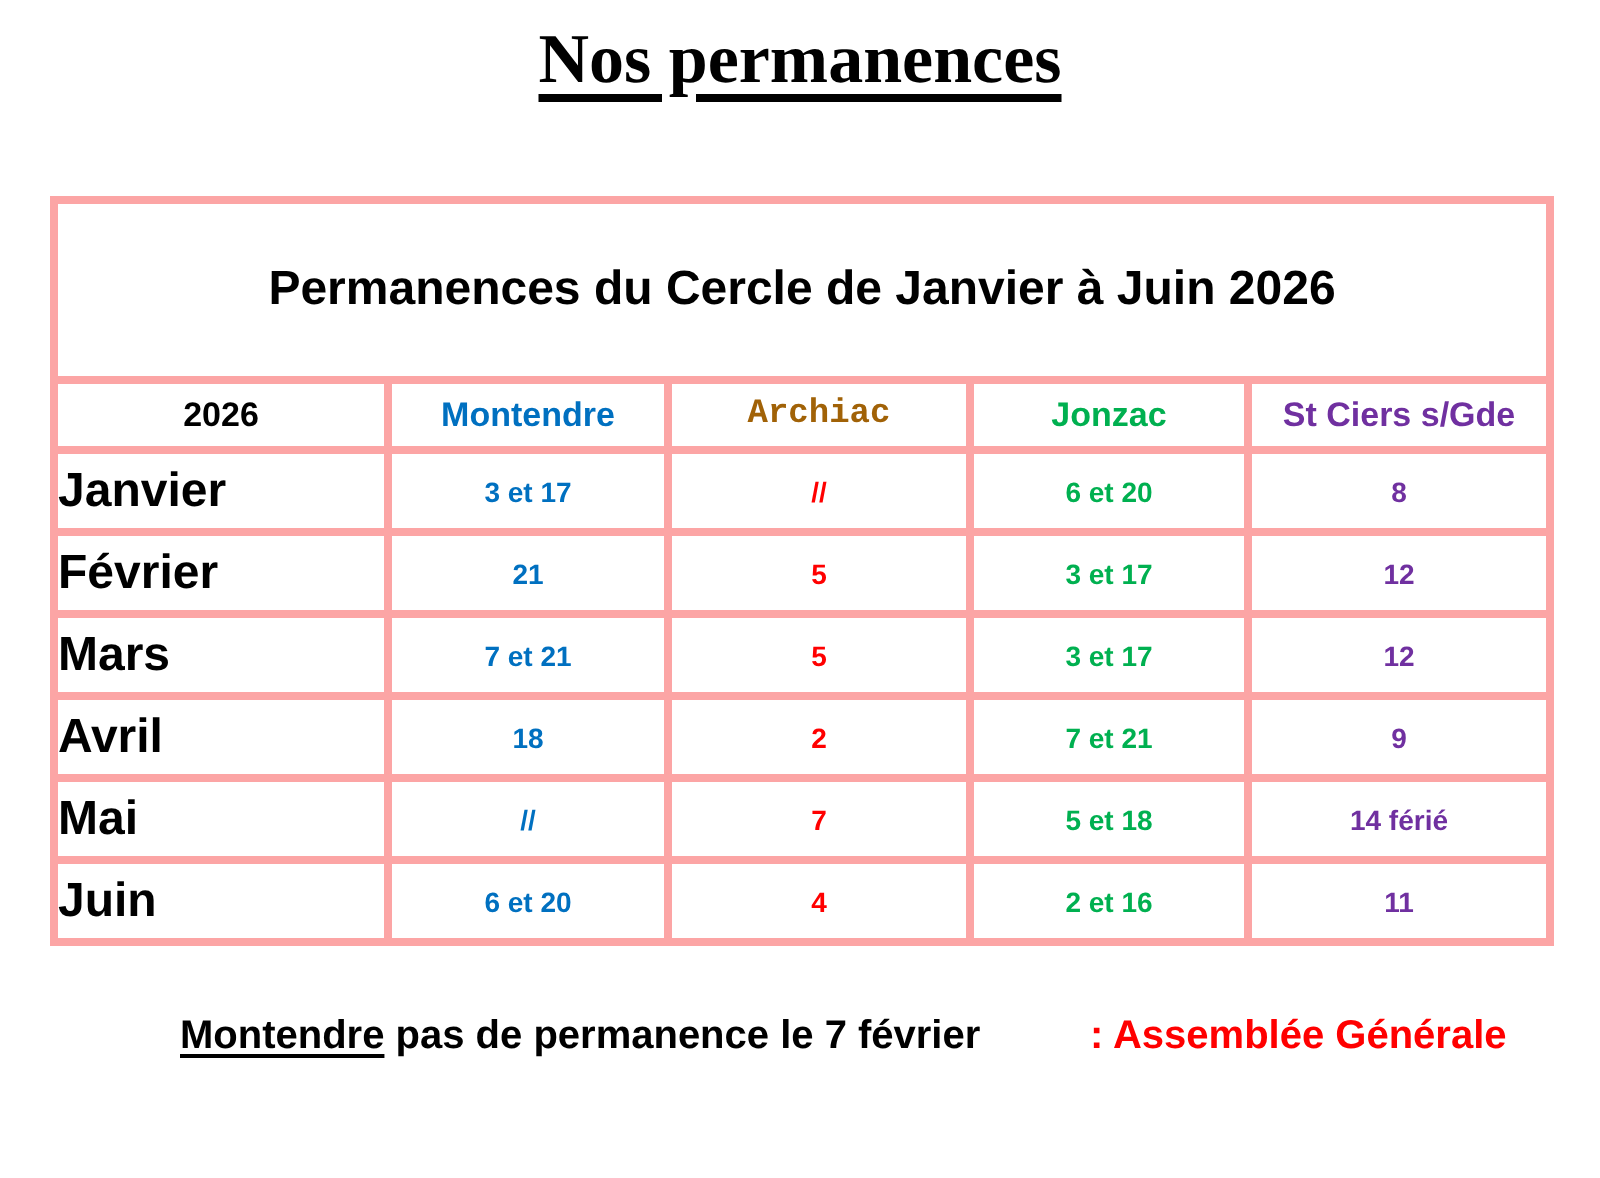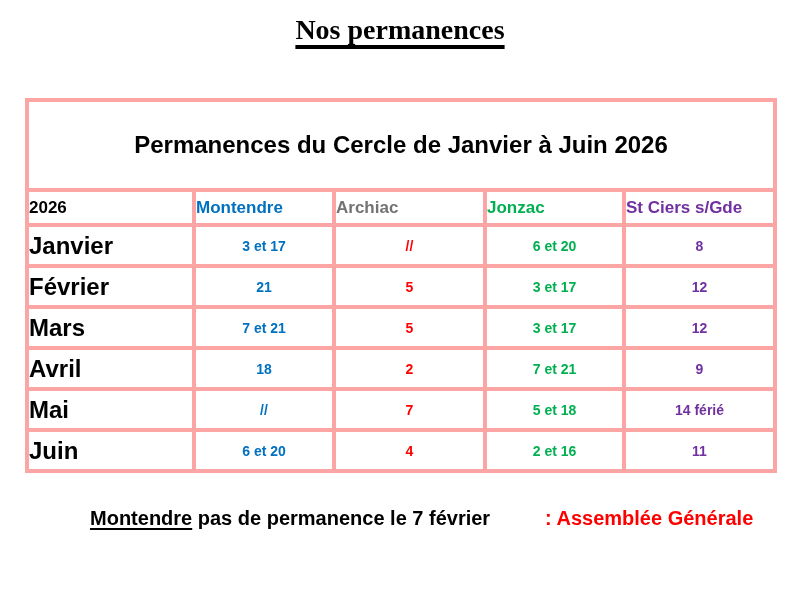--- a/index.html
+++ b/index.html
@@ -14,21 +14,21 @@
   
   .page-title {
     position: absolute;
     top: 10px; left: 0;
     width: 800px;
     text-align: center;
     margin: 0;
   }
   .page-title span {
     font-family: "Liberation Serif", serif;
-    font-size: 28px;
+    font-size: 35px;
     font-weight: bold;
     color: #000;
     text-decoration: underline;
     text-decoration-thickness: 4px;
     text-underline-offset: 6px;
   }
 
   
   table.perm-table {
     position: absolute;
@@ -46,21 +46,21 @@
     height: 86px;
     font-size: 24px;
     font-weight: bold;
     text-align: center;
     color: #000;
   }
   tr.head-row th {
     height: 31px;
     font-size: 17px;
     font-weight: bold;
-    text-align: left;
+    text-align: center;
   }
   tr.data-row td { height: 37px; }
   td.month-cell {
     font-size: 24px;
     font-weight: bold;
     color: #000;
     text-align: left;
     padding-left: 8px;
   }
   td.value-cell {
@@ -105,21 +105,21 @@
     <col style="width:139px">
     <col style="width:151px">
   </colgroup>
   <thead>
     <tr class="title-row">
       <th colspan="5">Permanences du Cercle de Janvier à Juin 2026</th>
     </tr>
     <tr class="head-row">
       <th style="color: rgb(0, 0, 0);">2026</th>
       <th style="color: rgb(0, 112, 192);">Montendre</th>
-      <th style="color: #737373;">Archiac</th>
+      <th style="color: #a16207; font-family: Liberation Mono, monospace;">Archiac</th>
       <th style="color: rgb(0, 176, 80);">Jonzac</th>
       <th style="color: rgb(112, 48, 160);">St Ciers s/Gde</th>
     </tr>
   </thead>
   <tbody>
     <tr class="data-row">
       <td class="month-cell">Janvier</td>
       <td class="value-cell" style="color: rgb(0, 112, 192);">3 et 17</td>
       <td class="value-cell" style="color: rgb(255, 0, 0);">//</td>
       <td class="value-cell" style="color: rgb(0, 176, 80);">6 et 20</td>

